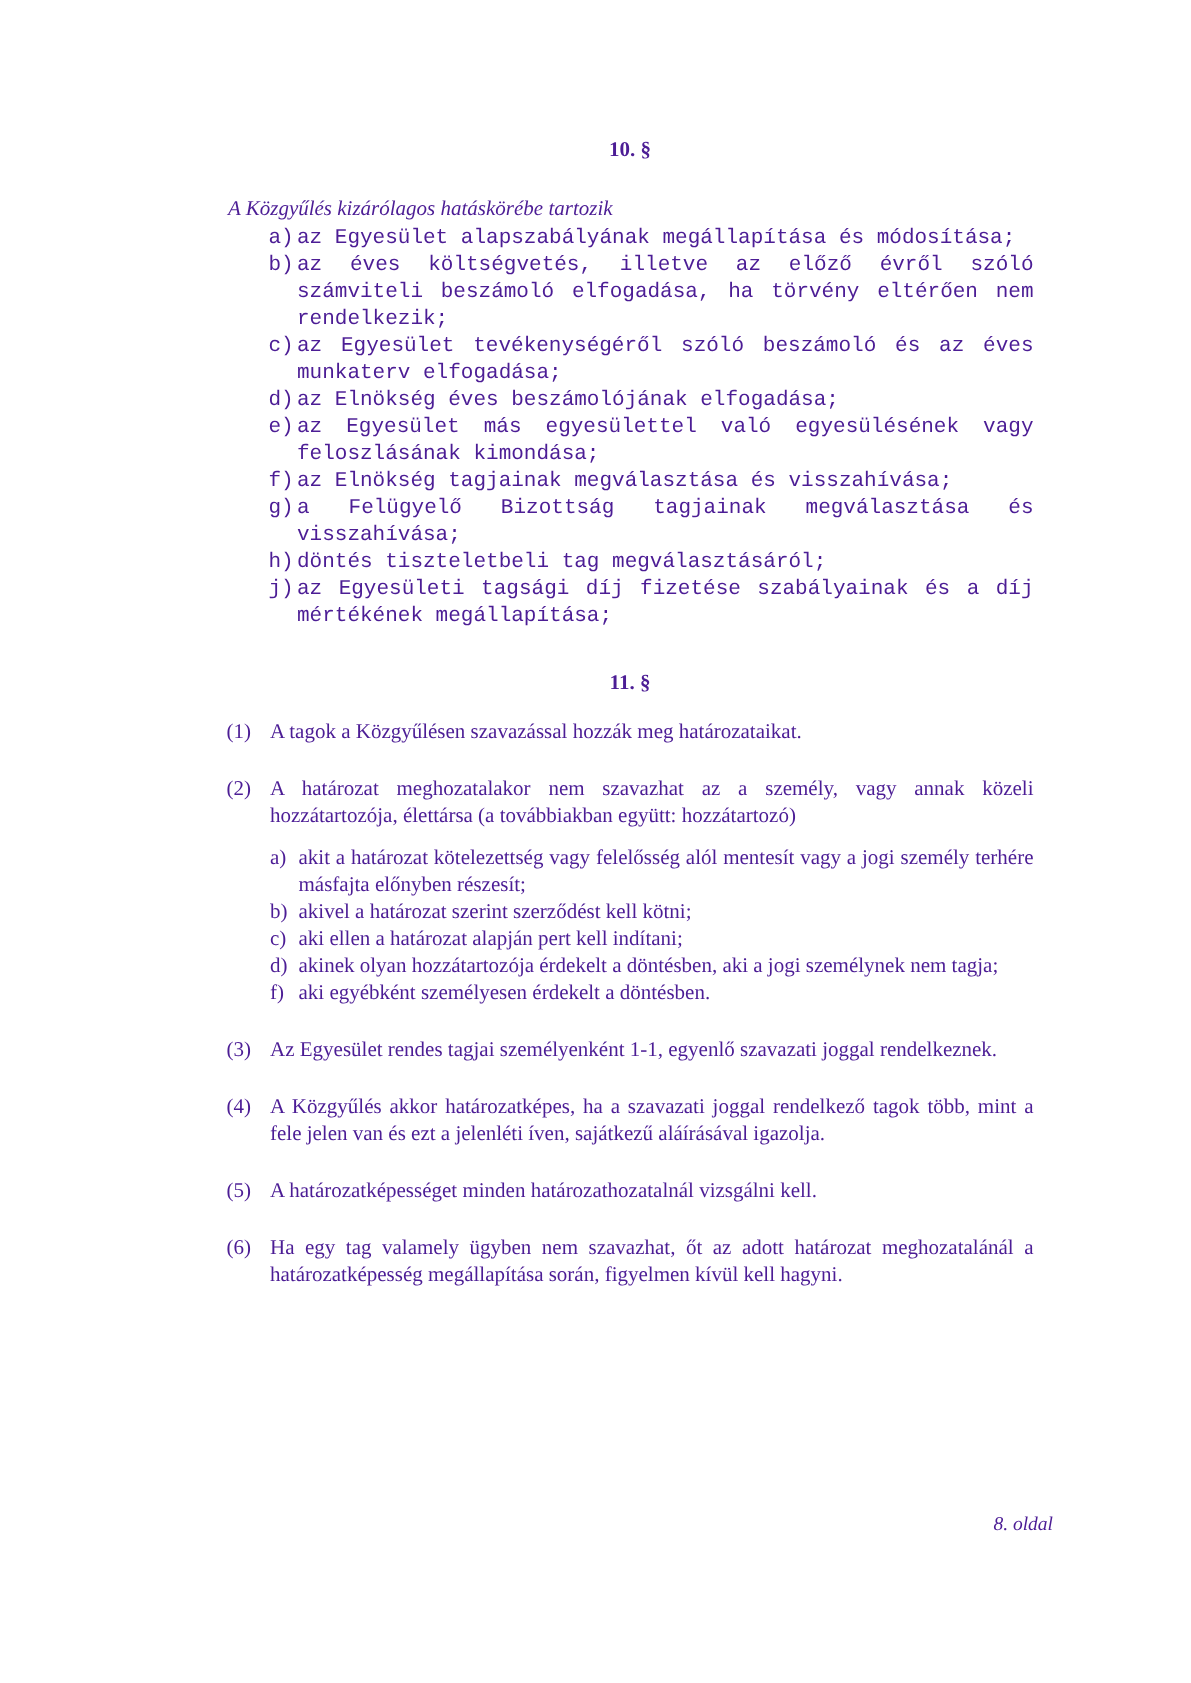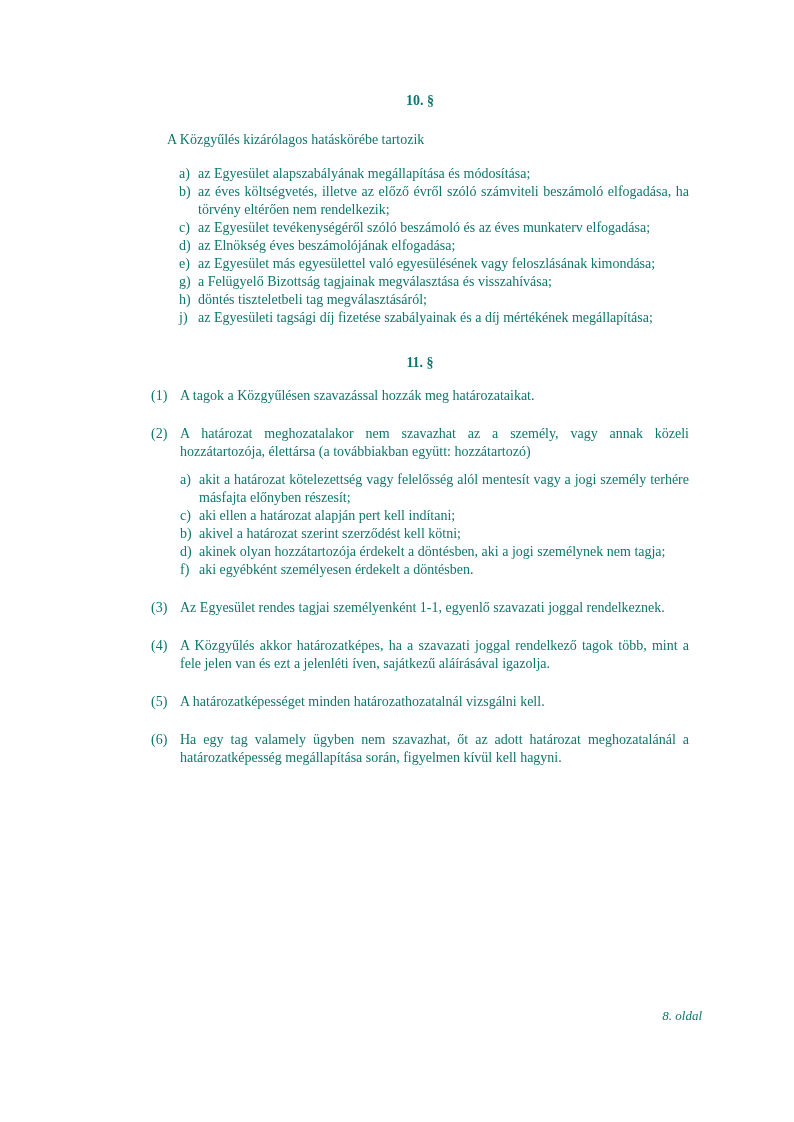--- a/index.html
+++ b/index.html
@@ -4,46 +4,48 @@
 <style>
   html, body { margin: 0; padding: 0; background: #ffffff; }
   .page {
     position: relative;
     width: 794px;
     height: 1122px;
     background: #ffffff;
     font-family: "Liberation Serif", "DejaVu Serif", serif;
     font-size: 14px;
     line-height: 18px;
-    color: #0f766e;
+    color: #4c1d95;
     overflow: hidden;
   }
   .content {
     position: absolute;
     left: 151px;
     top: 92px;
     width: 538px;
   }
   .sec-heading {
     text-align: center;
     font-weight: 700;
     margin: 0 0 21px 0;
   }
   .sec-heading.second {
     margin: 27px 0 15px 0;
   }
   .intro {
-    margin: 16px;
+    margin: 1px;
     text-align: justify;
+    font-style: italic;
   }
   .alpha-list { margin: 0; }
   .alpha-item {
     padding-left: 47px;
     text-indent: -19px;
     text-align: justify;
+    font-family: Liberation Mono, monospace;
   }
   .alpha-item .lbl,
   .sub-item .lbl {
     display: inline-block;
     width: 19px;
     text-indent: 0;
   }
   .num-block { margin-bottom: 20px; }
   .num-par {
     padding-left: 29px;
@@ -79,37 +81,38 @@
 
     <div class="sec-heading">10. §</div>
     <div class="intro">A Közgyűlés kizárólagos hatáskörébe tartozik</div>
 
     <div class="alpha-list">
       <div class="alpha-item"><span class="lbl">a)</span><span>az Egyesület alapszabályának megállapítása és módosítása;</span></div>
       <div class="alpha-item"><span class="lbl">b)</span><span>az éves költségvetés, illetve az előző évről szóló számviteli beszámoló elfogadása, ha törvény eltérően nem rendelkezik;</span></div>
       <div class="alpha-item"><span class="lbl">c)</span><span>az Egyesület tevékenységéről szóló beszámoló és az éves munkaterv elfogadása;</span></div>
       <div class="alpha-item"><span class="lbl">d)</span><span>az Elnökség éves beszámolójának elfogadása;</span></div>
       <div class="alpha-item"><span class="lbl">e)</span><span>az Egyesület más egyesülettel való egyesülésének vagy feloszlásának kimondása;</span></div>
+      <div class="alpha-item"><span class="lbl">f)</span><span>az Elnökség tagjainak megválasztása és visszahívása;</span></div>
       <div class="alpha-item"><span class="lbl">g)</span><span>a Felügyelő Bizottság tagjainak megválasztása és visszahívása;</span></div>
       <div class="alpha-item"><span class="lbl">h)</span><span>döntés tiszteletbeli tag megválasztásáról;</span></div>
       <div class="alpha-item"><span class="lbl">j)</span><span>az Egyesületi tagsági díj fizetése szabályainak és a díj mértékének megállapítása;</span></div>
     </div>
 
     <div class="sec-heading second">11. §</div>
 
     <div class="num-block">
       <div class="num-par"><span class="lbl">(1)</span><span>A tagok a Közgyűlésen szavazással hozzák meg határozataikat.</span></div>
     </div>
 
     <div class="num-block">
       <div class="num-par"><span class="lbl">(2)</span><span>A határozat meghozatalakor nem szavazhat az a személy, vagy annak közeli hozzátartozója, élettársa (a továbbiakban együtt: hozzátartozó)</span></div>
       <div class="sub-list">
         <div class="sub-item"><span class="lbl">a)</span><span>akit a határozat kötelezettség vagy felelősség alól mentesít vagy a jogi személy terhére másfajta előnyben részesít;</span></div>
+        <div class="sub-item"><span class="lbl">b)</span><span>akivel a határozat szerint szerződést kell kötni;</span></div>
         <div class="sub-item"><span class="lbl">c)</span><span>aki ellen a határozat alapján pert kell indítani;</span></div>
-        <div class="sub-item"><span class="lbl">b)</span><span>akivel a határozat szerint szerződést kell kötni;</span></div>
         <div class="sub-item"><span class="lbl">d)</span><span>akinek olyan hozzátartozója érdekelt a döntésben, aki a jogi személynek nem tagja;</span></div>
         <div class="sub-item"><span class="lbl">f)</span><span>aki egyébként személyesen érdekelt a döntésben.</span></div>
       </div>
     </div>
 
     <div class="num-block">
       <div class="num-par"><span class="lbl">(3)</span><span>Az Egyesület rendes tagjai személyenként 1-1, egyenlő szavazati joggal rendelkeznek.</span></div>
     </div>
 
     <div class="num-block">

